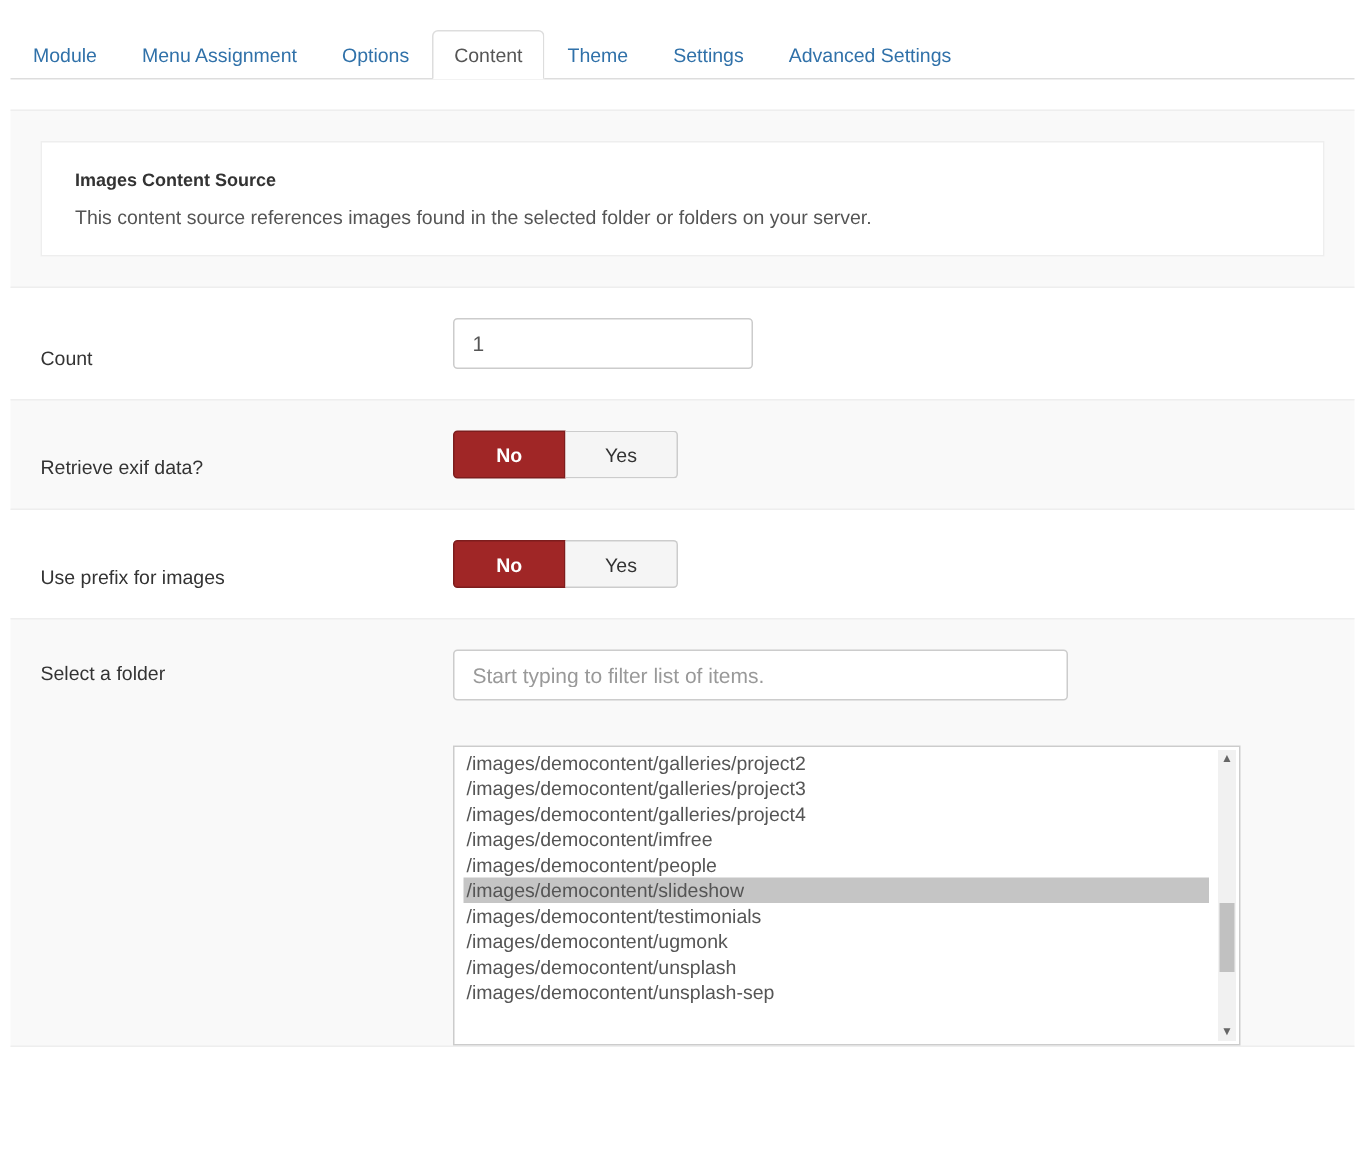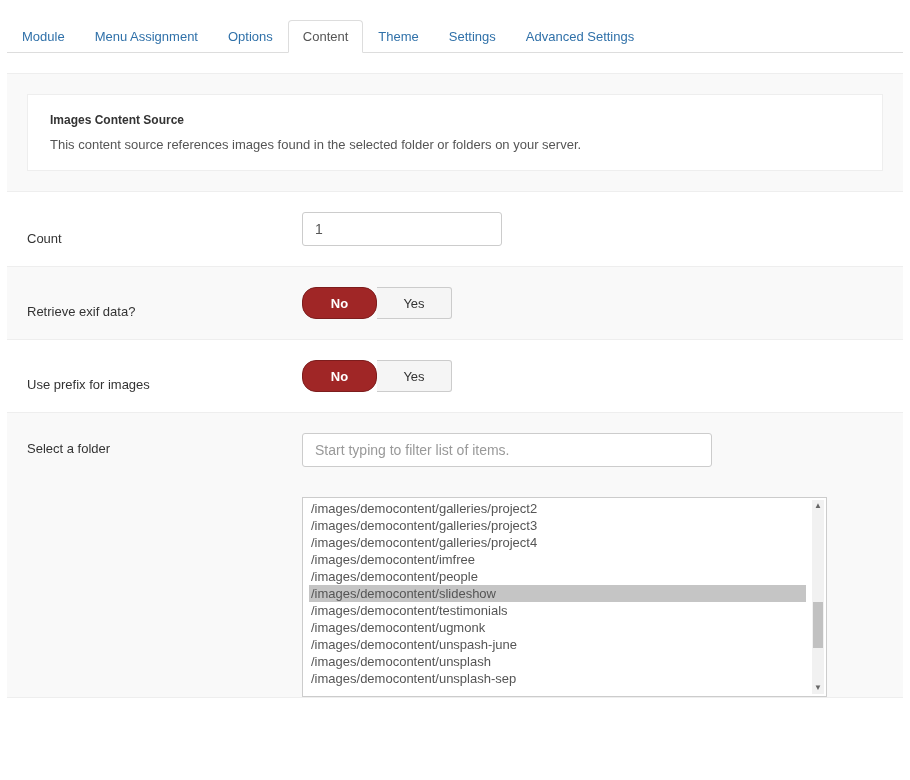--- a/index.html
+++ b/index.html
@@ -97,21 +97,20 @@
     align-items: center;
     justify-content: center;
   }
   .btn:first-child { border-radius: 3px 0 0 3px; }
   .btn:last-child  { border-radius: 0 3px 3px 0; border-left: none; }
   .btn.active {
     background: #a02626;
     border-color: #7d1d1d;
     color: #fff;
     font-weight: bold;
-    border-radius: 14px;
   }
   .filter-input {
     width: 410px;
     font-size: 14px;
   }
   .filter-input::placeholder { color: #999; }
   .listwrap {
     position: relative;
     margin-top: 30px;
     width: 525px;
@@ -219,21 +218,20 @@
         <div class="listwrap">
           <div class="listbox" id="folder-list">
               <div class="listitem">/images/democontent/galleries/project2</div>
               <div class="listitem">/images/democontent/galleries/project3</div>
               <div class="listitem">/images/democontent/galleries/project4</div>
               <div class="listitem">/images/democontent/imfree</div>
               <div class="listitem">/images/democontent/people</div>
               <div class="listitem selected">/images/democontent/slideshow</div>
               <div class="listitem">/images/democontent/testimonials</div>
               <div class="listitem">/images/democontent/ugmonk</div>
-              <div class="listitem">/images/democontent/unspash-june</div>
               <div class="listitem">/images/democontent/unsplash</div>
               <div class="listitem">/images/democontent/unsplash-sep</div>
             </div>
           <div class="scrollbar">
             <div class="arrow up">▲</div>
             <div class="thumb"></div>
             <div class="arrow down">▼</div>
           </div>
         </div>
       </div>

